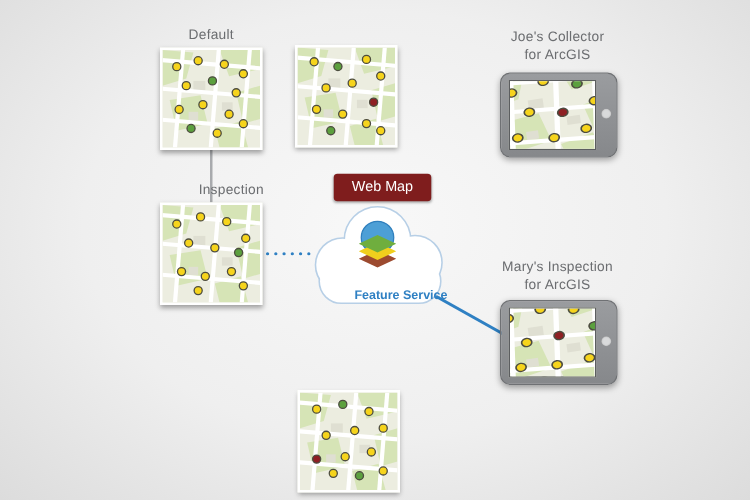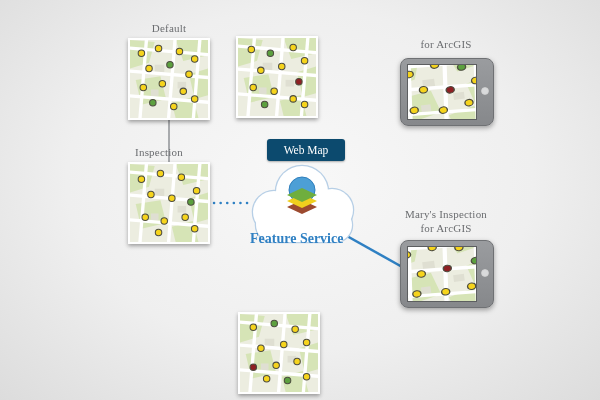--- a/index.html
+++ b/index.html
@@ -1,21 +1,21 @@
 <!DOCTYPE html>
 <html><head>
 <meta charset="utf-8">
 <style>
   html,body{margin:0;padding:0;}
   body{
     width:600px;height:400px;overflow:hidden;
     font-family:"Liberation Sans", sans-serif;
     background:radial-gradient(ellipse at 50% 45%, #f8f8f8 0%, #efefef 55%, #dcdcdc 100%);
   }
-  .stage{position:relative;width:600px;height:284px;font-family:Liberation Serif, serif;}
+  .stage{position:relative;width:600px;height:284px;}
   .connectors{position:absolute;left:0;top:0;z-index:1;}
 
   .map-label{
     position:absolute;z-index:3;text-align:center;
     font-size:11px;color:#6b6d70;letter-spacing:.2px;
   }
   .map-thumb{
     position:absolute;z-index:2;width:78px;height:78px;
     border:2px solid #ffffff;background:#ecede0;
     box-shadow:0 2px 4px rgba(0,0,0,.35);
@@ -37,28 +37,28 @@
     display:block;width:100%;height:100%;
     transform:rotate(-8deg) scale(1.45);
   }
   .home-button{
     position:absolute;right:4px;top:28px;width:8px;height:8px;
     border-radius:50%;background:#d9dadb;box-shadow:inset 0 0 1px rgba(0,0,0,.5);
   }
 
   .webmap-badge{
     position:absolute;z-index:4;left:267px;top:139px;width:78px;height:22px;
-    background:#0c4a6e;border-radius:3px;color:#ffffff;
+    background:#7f1d1d;border-radius:3px;color:#ffffff;
     font-size:11.5px;line-height:22px;text-align:center;
     box-shadow:0 1px 2px rgba(0,0,0,.3);
   }
   .cloud{position:absolute;z-index:2;left:244px;top:152px;width:120px;height:106px;}
   .feature-service-label{
     position:absolute;z-index:4;left:250px;top:231px;width:108px;
-    text-align:left;color:#2f80c3;font-size:14px;font-weight:bold;
+    text-align:right;color:#2f80c3;font-size:10px;font-weight:bold;
   }
 </style>
 </head>
 <body>
 
 <div class="stage">
 
   <svg class="connectors" width="600" height="400">
     <line x1="169" y1="120" x2="169" y2="162" stroke="#a8aaad" stroke-width="2"></line>
     <line x1="214" y1="203" x2="252" y2="203" stroke="#2f80c3" stroke-width="2.5" stroke-linecap="round" stroke-dasharray="0.1 6.5"></line>
@@ -136,20 +136,21 @@
         <circle cx="46" cy="30" r="3.4" fill="#f6d41c" stroke="#4d4d40" stroke-width="1.1"></circle>
         <circle cx="64" cy="46" r="3.4" fill="#8e2023" stroke="#4d4d40" stroke-width="1.1"></circle>
         <circle cx="16" cy="52" r="3.4" fill="#f6d41c" stroke="#4d4d40" stroke-width="1.1"></circle>
         <circle cx="38" cy="56" r="3.4" fill="#f6d41c" stroke="#4d4d40" stroke-width="1.1"></circle>
         <circle cx="58" cy="64" r="3.4" fill="#f6d41c" stroke="#4d4d40" stroke-width="1.1"></circle>
         <circle cx="28" cy="70" r="3.4" fill="#5ca03e" stroke="#4d4d40" stroke-width="1.1"></circle>
         <circle cx="70" cy="70" r="3.4" fill="#f6d41c" stroke="#4d4d40" stroke-width="1.1"></circle>
       </svg>
     </div>
 
+  <div class="map-label" style="left:396px;top:24px;width:100px">Joe's Collector</div>
   <div class="map-label" style="left:396px;top:38px;width:100px">for ArcGIS</div>
   <div class="tablet" style="left:400px;top:58px">
     <div class="tablet-screen">
         <svg viewBox="0 0 82 82" preserveAspectRatio="none">
           <rect width="82" height="82" fill="#ecede0"></rect>
           <g fill="#d6e4b6">
             <polygon points="0,0 26,2 20,24 0,30"></polygon>
             <polygon points="48,0 82,0 82,16 56,22"></polygon>
             <polygon points="62,36 82,30 82,58 68,62"></polygon>
             <polygon points="6,42 32,38 38,62 12,68"></polygon>
@@ -176,21 +177,21 @@
           <circle cx="48" cy="40" r="3.4" fill="#8e2023" stroke="#4d4d40" stroke-width="1.1"></circle>
           <circle cx="16" cy="56" r="3.4" fill="#f6d41c" stroke="#4d4d40" stroke-width="1.1"></circle>
           <circle cx="40" cy="60" r="3.4" fill="#f6d41c" stroke="#4d4d40" stroke-width="1.1"></circle>
           <circle cx="62" cy="56" r="3.4" fill="#f6d41c" stroke="#4d4d40" stroke-width="1.1"></circle>
           <circle cx="30" cy="72" r="3.4" fill="#5ca03e" stroke="#4d4d40" stroke-width="1.1"></circle>
         </svg>
       </div>
     <div class="home-button"></div>
   </div>
 
-  <div class="map-label" style="left:118px;top:146px;width:82px">Inspection</div>
+  <div class="map-label" style="left:144px;top:146px;width:82px">Inspection</div>
   <div class="map-thumb" style="left:128px;top:162px">
       <svg viewBox="0 0 82 82" preserveAspectRatio="none">
         <rect width="82" height="82" fill="#ecede0"></rect>
         <g fill="#d6e4b6">
           <polygon points="0,0 26,2 20,24 0,30"></polygon>
           <polygon points="48,0 82,0 82,16 56,22"></polygon>
           <polygon points="62,36 82,30 82,58 68,62"></polygon>
           <polygon points="6,42 32,38 38,62 12,68"></polygon>
           <polygon points="44,66 66,60 72,82 48,82"></polygon>
         </g>

